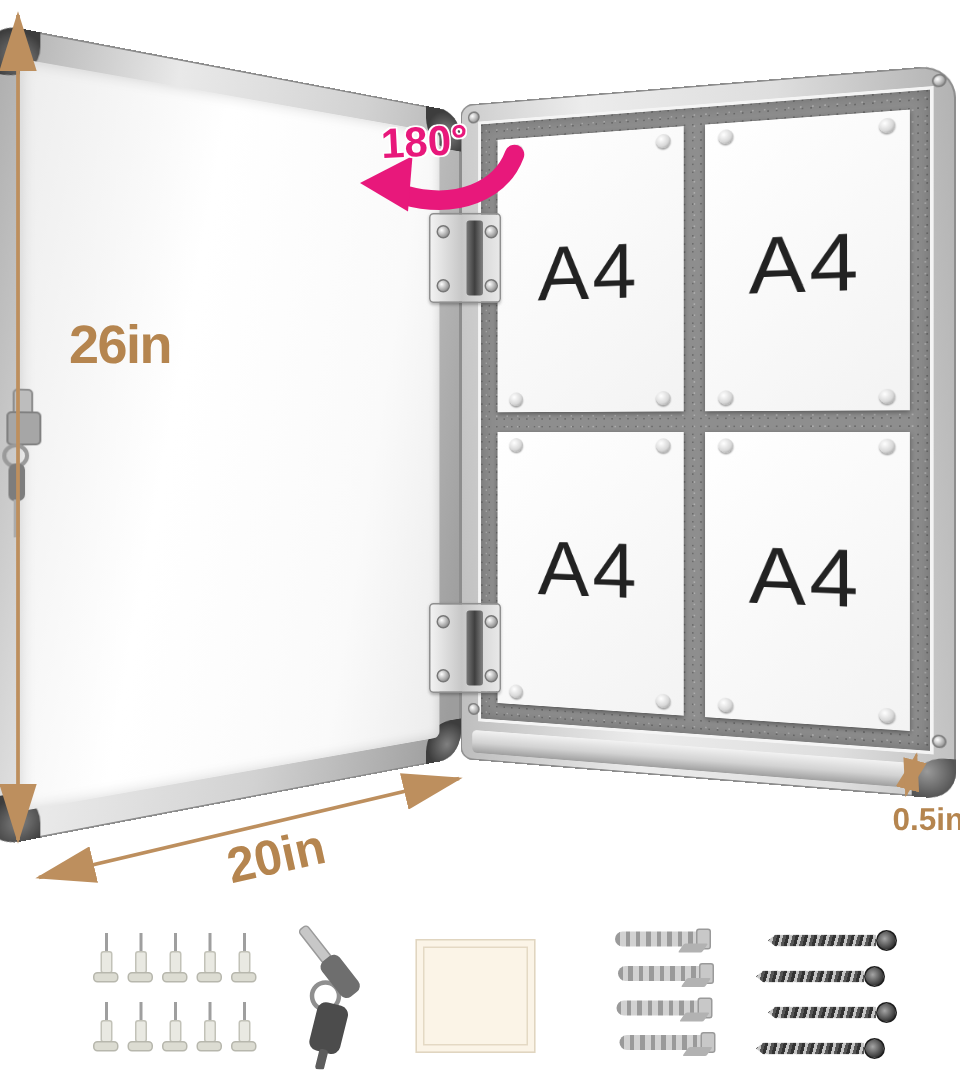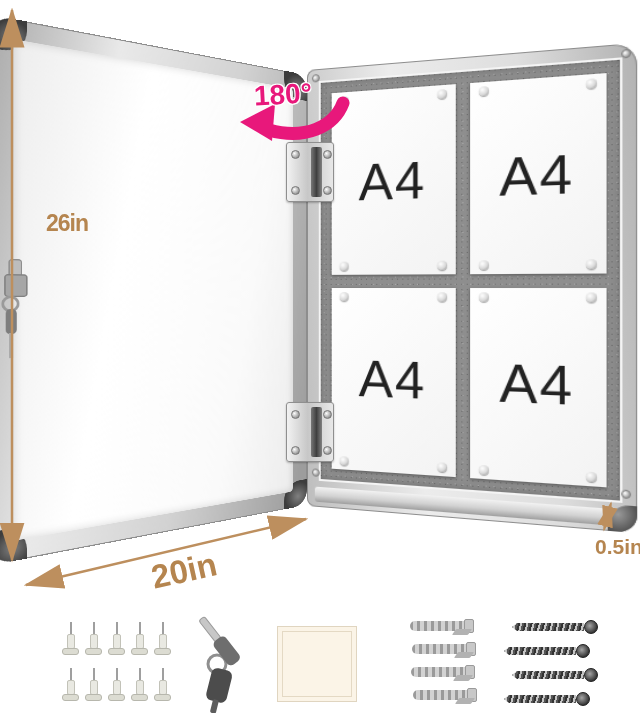--- a/index.html
+++ b/index.html
@@ -61,21 +61,21 @@
         border:1px solid #8f8f8f;border-radius:3px;box-shadow:0 1px 2px rgba(0,0,0,.25);}
   .hinge-knuckle{position:absolute;left:24px;top:4px;bottom:4px;width:11px;border-radius:2px;
         background:linear-gradient(90deg,#777,#3f3f3f 50%,#828282);}
   .hscrew{position:absolute;width:7px;height:7px;border-radius:50%;
         background:radial-gradient(circle at 35% 35%,#fdfdfd,#9a9a9a 70%,#6f6f6f);
         border:1px solid #777;}
 
   
   .ann-svg{position:absolute;left:0;top:0;z-index:30;pointer-events:none;}
   .dim-label{position:absolute;z-index:35;font-weight:bold;color:#b5854f;line-height:1;}
-  #label-height{left:46px;top:212px;font-size:23px;letter-spacing:-1px;}
+  #label-height{left:46px;top:212px;font-size:36px;letter-spacing:-1px;}
   #label-width{left:151px;top:554px;font-size:33px;transform:rotate(-12.5deg);}
   #label-depth{left:595px;top:536px;font-size:21px;}
   #label-rotation{position:absolute;left:254px;top:79px;z-index:35;font-size:28px;font-weight:800;
         color:#e8187b;transform:rotate(-3deg);
         text-shadow:1px 1px 0 #fff,-1px -1px 0 #fff,1px -1px 0 #fff,-1px 1px 0 #fff;}
 
   
   .accessories{position:absolute;left:0;top:612px;width:640px;height:101px;}
   .pins-group{position:absolute;left:62px;top:10px;display:grid;
         grid-template-columns:repeat(5,17px);gap:6px 6px;}

